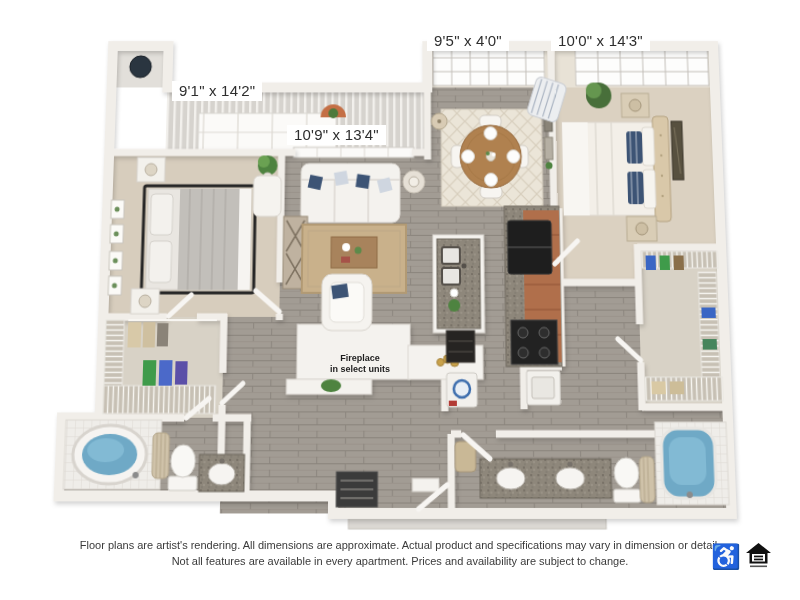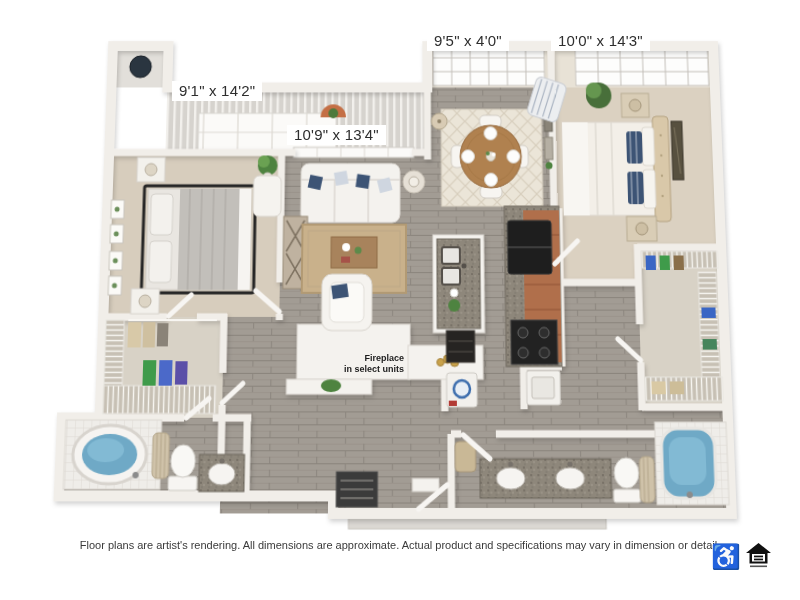--- a/index.html
+++ b/index.html
@@ -4,21 +4,21 @@
 <style>
   html,body{margin:0;padding:0;background:#ffffff;}
   .stage{position:relative;width:800px;height:600px;background:#ffffff;overflow:hidden;
          font-family:"Liberation Sans",sans-serif;}
   .plan-wrap{position:absolute;left:50px;top:20px;width:700px;height:500px;
              transform:perspective(1300px) rotateX(9deg) scaleY(1.05);
              transform-origin:50% 50%;}
   .plan-wrap svg{display:block;}
   .dim-label{position:absolute;background:#ffffff;color:#2e2e2e;font-size:15px;
              padding:1px 7px 2px;white-space:nowrap;letter-spacing:.2px;}
-  .fireplace-note{position:absolute;left:316px;top:353px;width:88px;text-align:right;
+  .fireplace-note{position:absolute;left:316px;top:353px;width:88px;text-align:center;
              font-size:9px;font-weight:700;line-height:11px;color:#1d1d1d;}
   .disclaimer{position:absolute;left:0;top:538px;width:800px;text-align:center;
              font-size:11px;line-height:15.8px;color:#3a3a3a;}
   .access-icons{position:absolute;left:711px;top:542px;display:flex;gap:4px;align-items:flex-start;}
   .wheelchair{font-size:24px;line-height:30px;color:#0e0e0e;}
 </style>
 </head>
 <body>
 
 <div class="stage">
@@ -347,20 +347,21 @@
   <div class="dim-label" style="left:427px;top:31px;">9'5" x 4'0"</div>
   <div class="dim-label" style="left:551px;top:31px;">10'0" x 14'3"</div>
 
   <div class="fireplace-note">
     <div>Fireplace</div>
     <div>in select units</div>
   </div>
 
   <div class="disclaimer">
     <div>Floor plans are artist's rendering. All dimensions are approximate. Actual product and specifications may vary in dimension or detail.</div>
+    <div>Not all features are available in every apartment. Prices and availability are subject to change.</div>
   </div>
 
   <div class="access-icons">
     <span class="wheelchair">♿</span>
     <svg width="27" height="30" viewBox="0 0 27 30">
       <path d="M13.5 1 L26 11 H22.5 V21.5 H4.5 V11 H1 Z" fill="#101010"></path>
       <rect x="7" y="12" width="13" height="7.5" fill="#ffffff"></rect>
       <rect x="9" y="13.6" width="9" height="1.7" fill="#101010"></rect>
       <rect x="9" y="16.6" width="9" height="1.7" fill="#101010"></rect>
       <rect x="5" y="23.5" width="17" height="1.6" fill="#555555"></rect>

